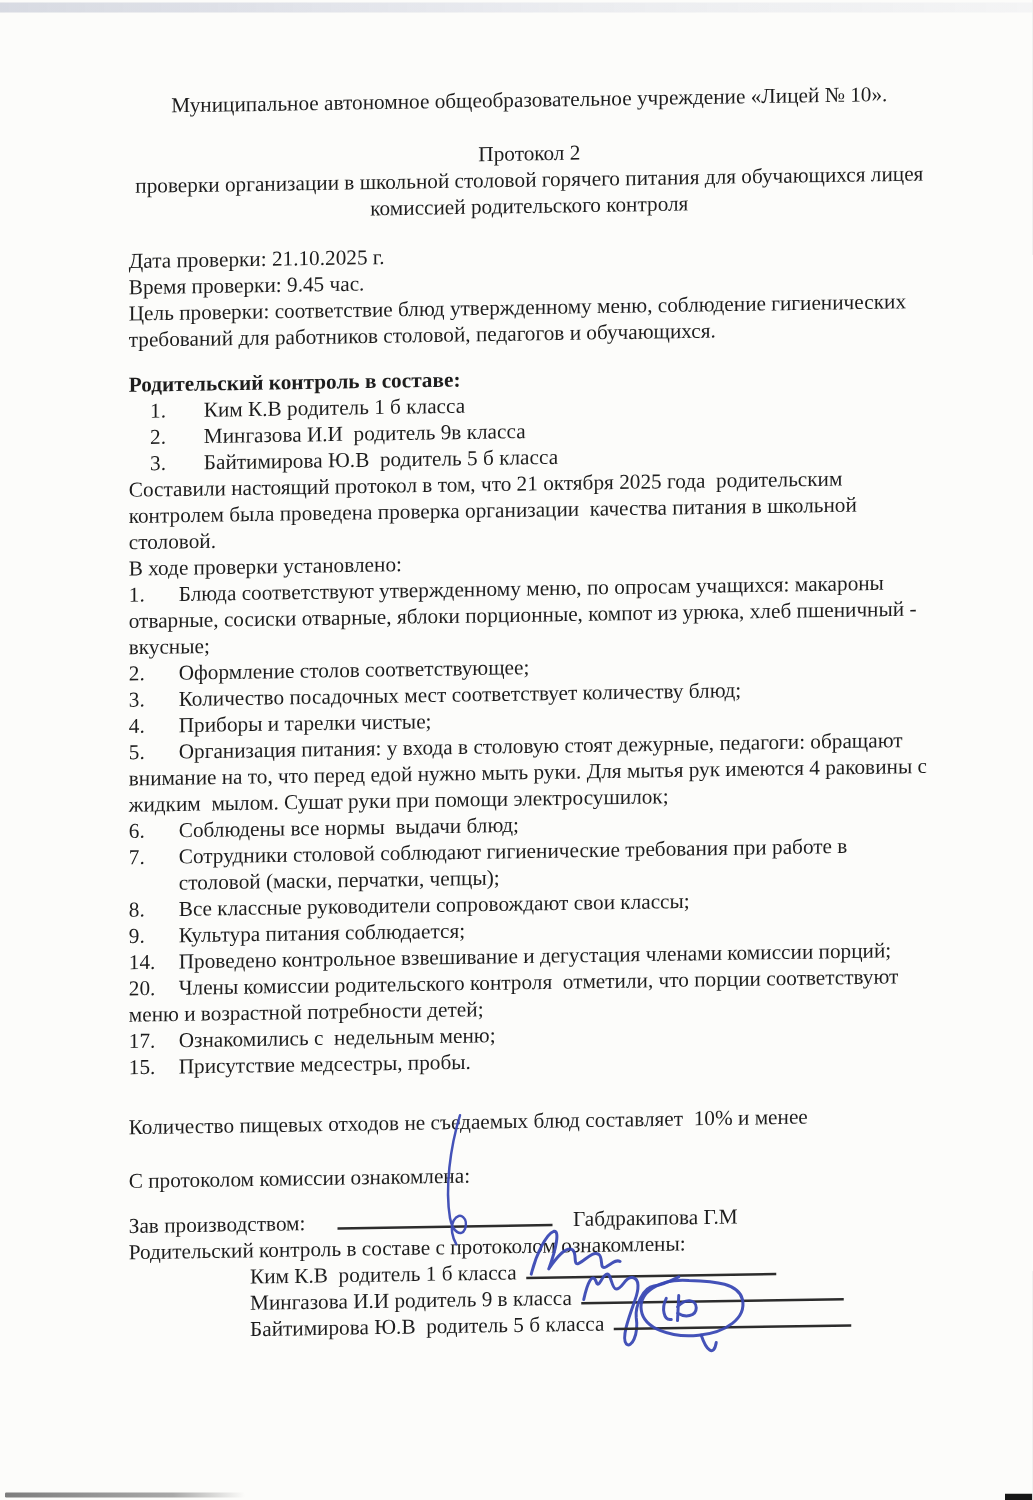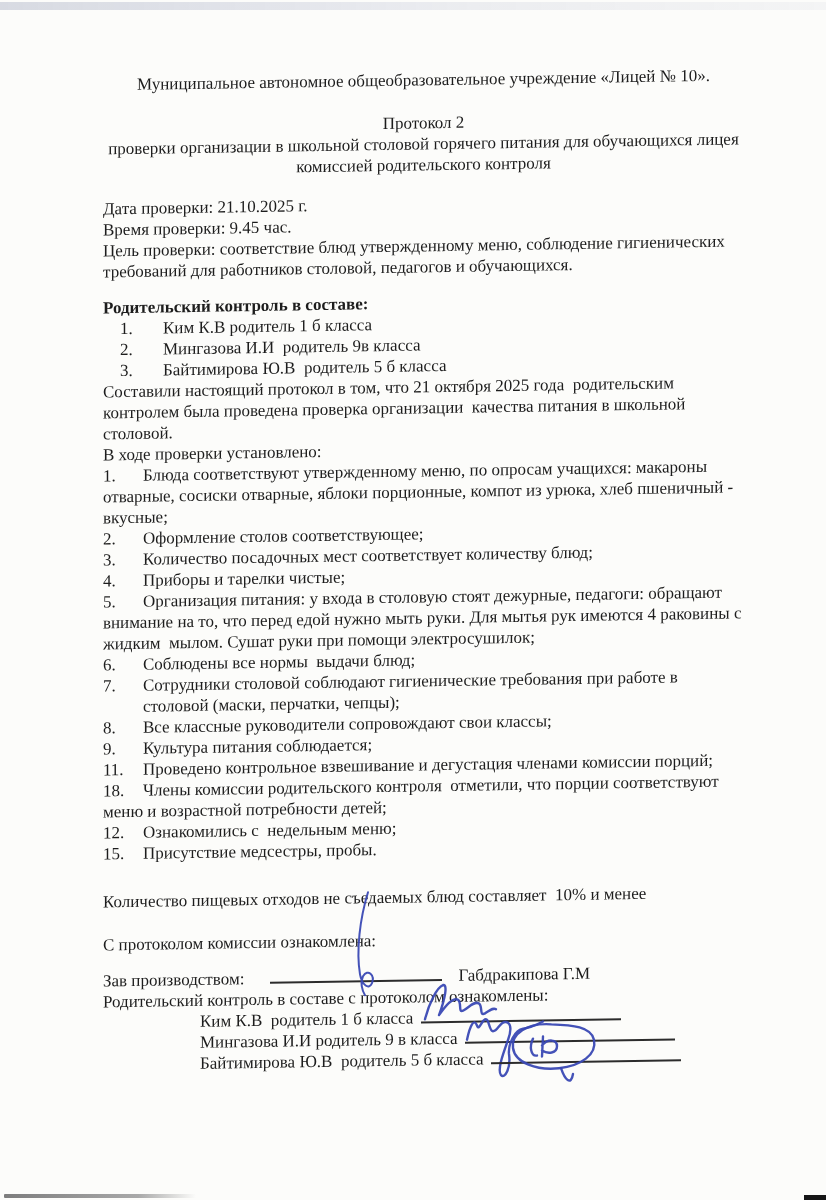--- a/index.html
+++ b/index.html
@@ -87,23 +87,23 @@
 
     <p class="li"><span class="num">1.</span><span>Блюда соответствуют утвержденному меню, по опросам учащихся: макароны отварные, сосиски отварные, яблоки порционные, компот из урюка, хлеб пшеничный - вкусные;</span></p>
     <p class="li"><span class="num">2.</span><span>Оформление столов соответствующее;</span></p>
     <p class="li"><span class="num">3.</span><span>Количество посадочных мест соответствует количеству блюд;</span></p>
     <p class="li"><span class="num">4.</span><span>Приборы и тарелки чистые;</span></p>
     <p class="li"><span class="num">5.</span><span>Организация питания: у входа в столовую стоят дежурные, педагоги: обращают внимание на то, что перед едой нужно мыть руки. Для мытья рук имеются 4 раковины с жидким  мылом. Сушат руки при помощи электросушилок;</span></p>
     <p class="li"><span class="num">6.</span><span>Соблюдены все нормы  выдачи блюд;</span></p>
     <p class="li hang"><span class="num">7.</span><span class="txt">Сотрудники столовой соблюдают гигиенические требования при работе в столовой (маски, перчатки, чепцы);</span></p>
     <p class="li"><span class="num">8.</span><span>Все классные руководители сопровождают свои классы;</span></p>
     <p class="li"><span class="num">9.</span><span>Культура питания соблюдается;</span></p>
-    <p class="li"><span class="num">11.</span><span>Проведено контрольное взвешивание и дегустация членами комиссии порций;</span></p>
-    <p class="li"><span class="num">18.</span><span>Члены комиссии родительского контроля  отметили, что порции соответствуют меню и возрастной потребности детей;</span></p>
-    <p class="li"><span class="num">12.</span><span>Ознакомились с  недельным меню;</span></p>
+    <p class="li"><span class="num">14.</span><span>Проведено контрольное взвешивание и дегустация членами комиссии порций;</span></p>
+    <p class="li"><span class="num">20.</span><span>Члены комиссии родительского контроля  отметили, что порции соответствуют меню и возрастной потребности детей;</span></p>
+    <p class="li"><span class="num">17.</span><span>Ознакомились с  недельным меню;</span></p>
     <p class="li"><span class="num">15.</span><span>Присутствие медсестры, пробы.</span></p>
 
     <p class="gap-waste">Количество пищевых отходов не съедаемых блюд составляет  10% и менее</p>
     <p class="gap-ack">С протоколом комиссии ознакомлена:</p>
 
     <p class="gap-zav"><span>Зав производством:</span><span class="sig-line line-zav"><svg width="42" height="108" viewBox="0 0 42 108">
             <path class="ink ink-thin" d="M26,4 C18,30 14,62 18,86 C20,97 27,102 30,95 C33,87 26,80 21,88 C18,94 20,102 23,107"></path>
           </svg></span><span class="name-after">Габдракипова Г.М</span></p>
 
     <p>Родительский контроль в составе с протоколом ознакомлены:</p>

